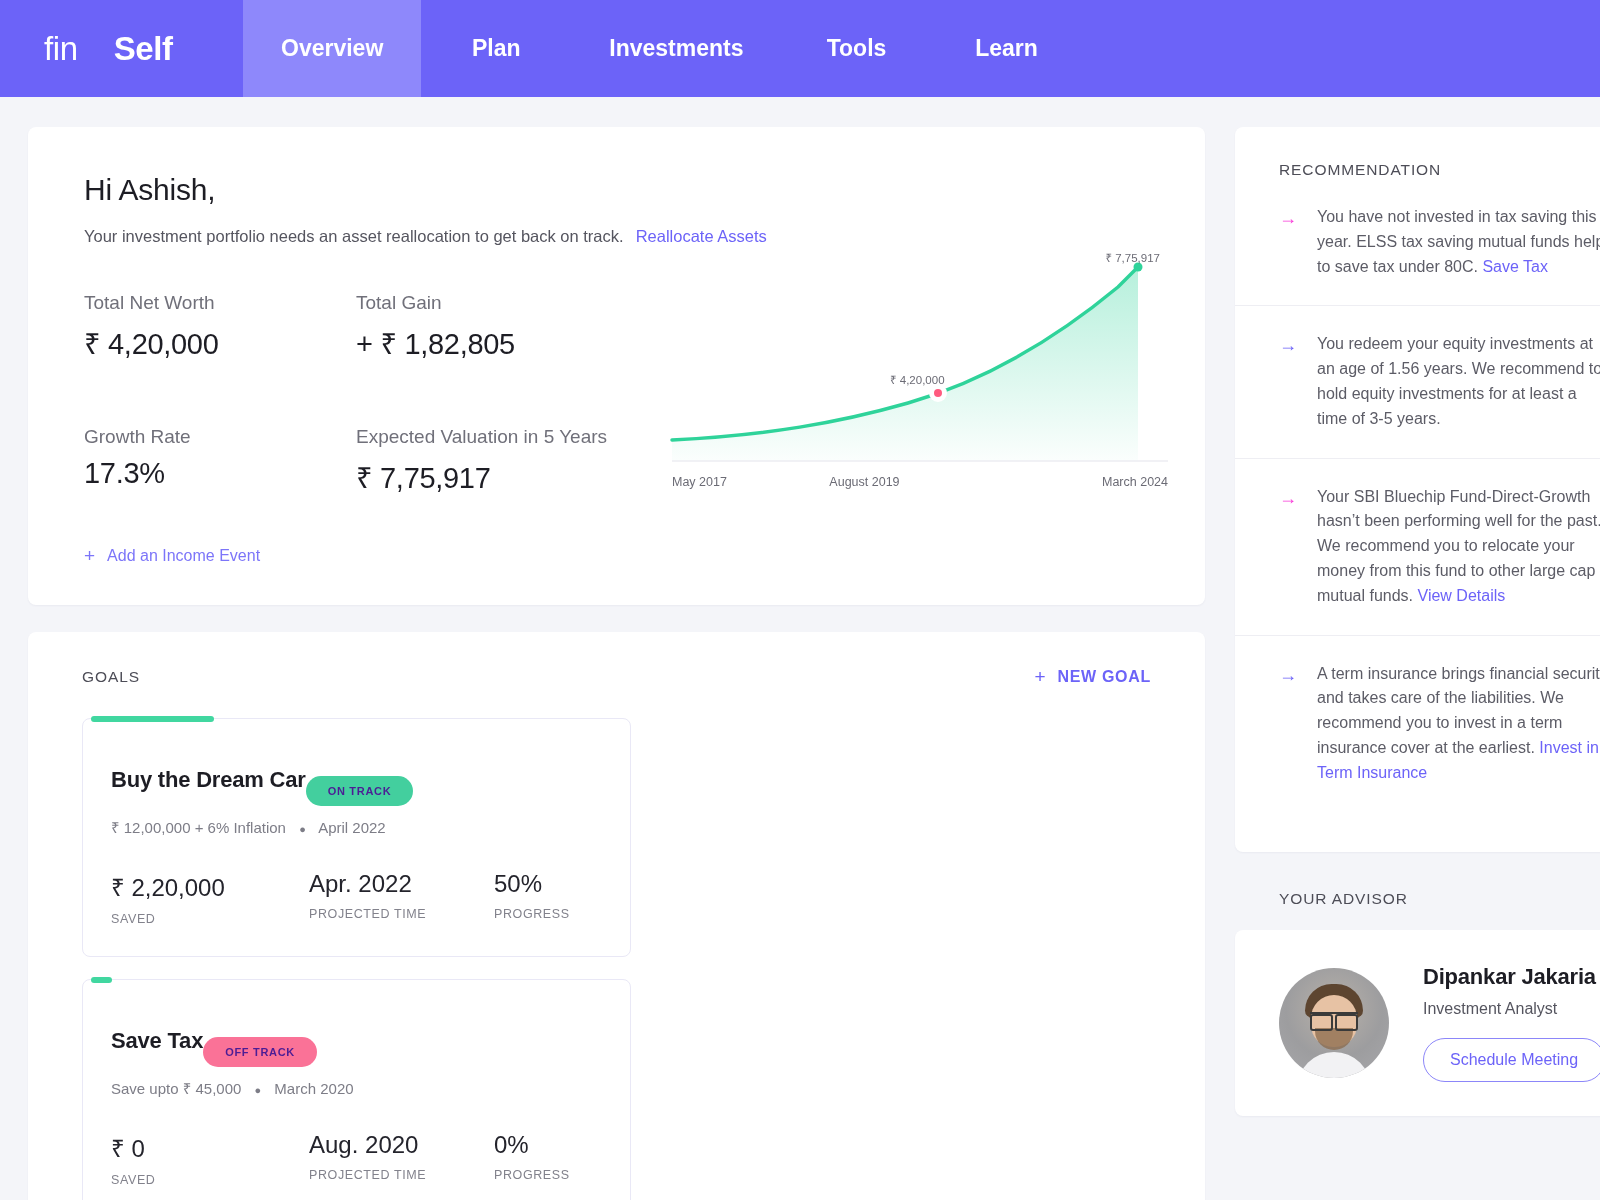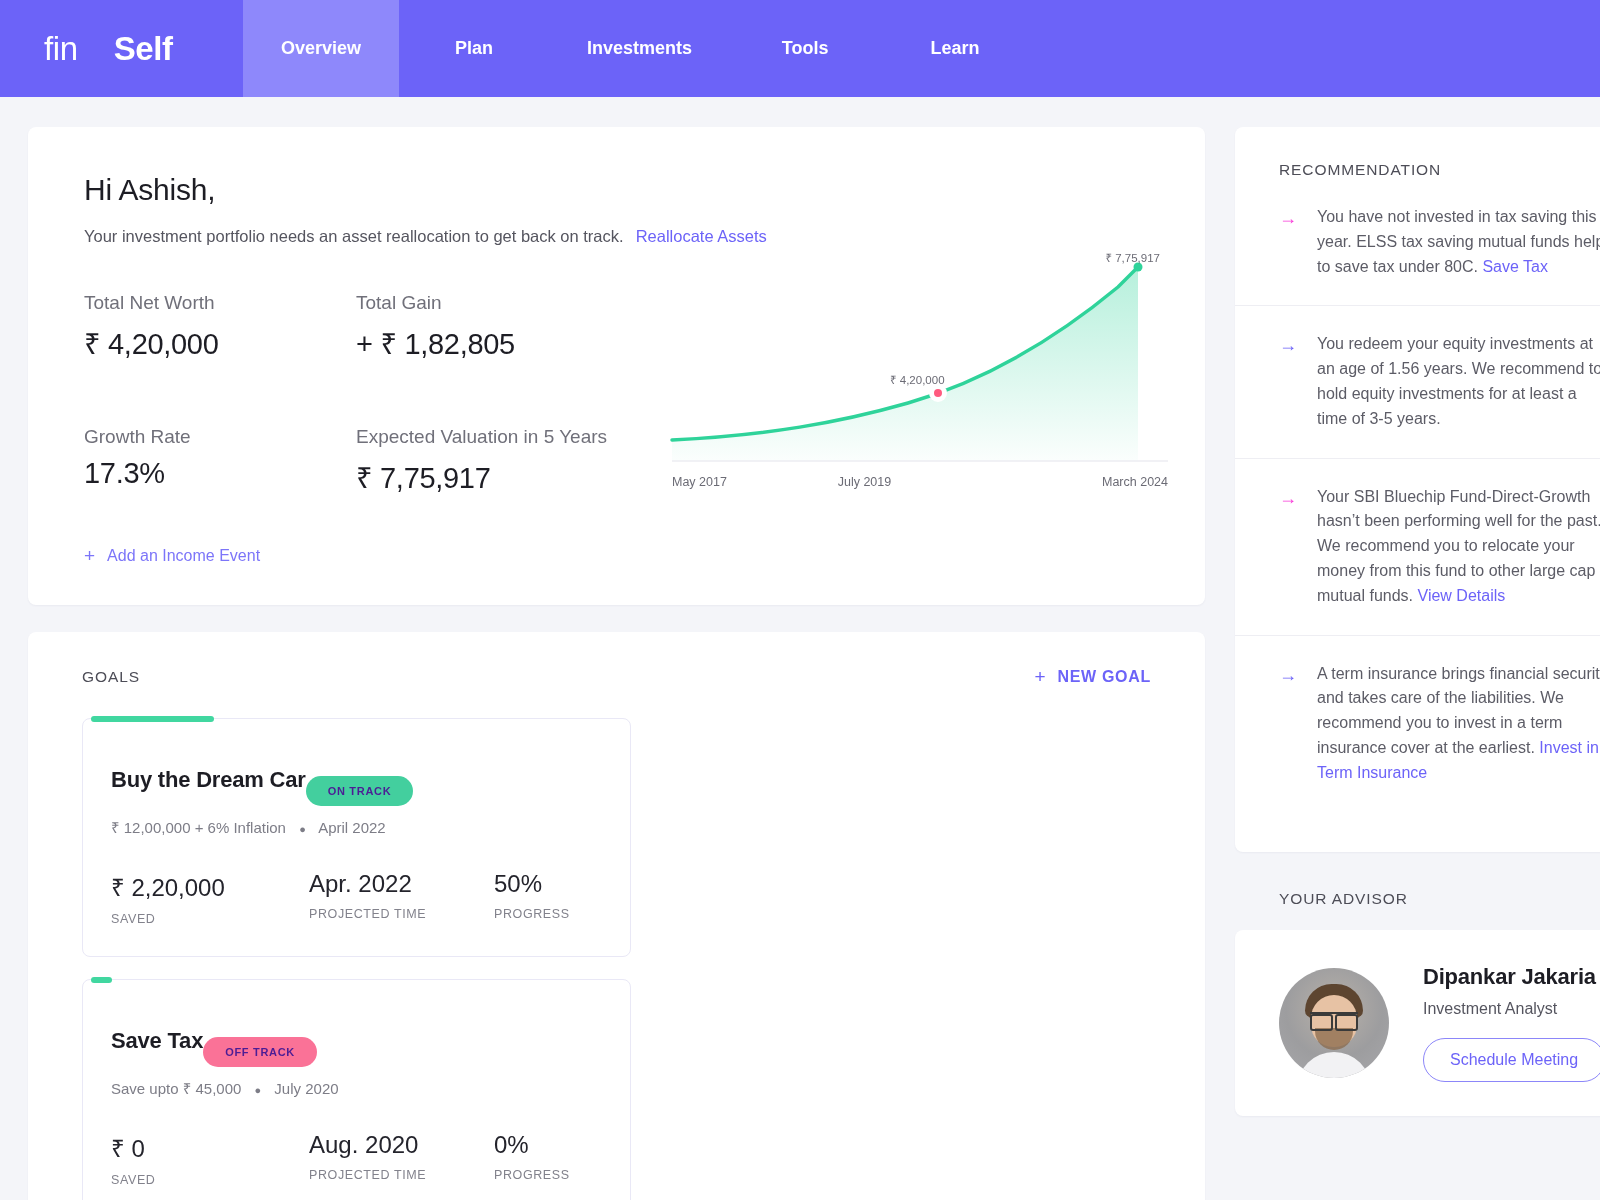--- a/index.html
+++ b/index.html
@@ -25,21 +25,21 @@
     font-size: 33px;
     font-weight: 700;
     letter-spacing: -0.4px;
     gap: 36px;
   }
   .brand .fin { font-weight: 400; }
   .nav-items { display: flex; align-items: stretch; }
   .nav-item {
     display: flex; align-items: center; justify-content: center;
     color: #ffffff;
-    font-size: 18px;
+    font-size: 23px;
     font-weight: 700;
     padding: 0 38px;
     min-width: 150px;
     cursor: pointer;
   }
   .nav-item.active { background: #8e88fb; }
 
   
   .page {
     display: flex;
@@ -311,21 +311,21 @@
           <path d="M24,195 C120,190 190,178 260,158 C330,138 400,100 470,42 L490,22" fill="none" stroke="#2fd39a" stroke-width="3.5" stroke-linecap="round"></path>
           <line x1="24" y1="216" x2="520" y2="216" stroke="#ececf2" stroke-width="1.4"></line>
           <circle cx="490" cy="22" r="4.5" fill="#2fd39a"></circle>
           <circle cx="290" cy="148" r="9" fill="#ffffff"></circle>
           <circle cx="290" cy="148" r="4" fill="#ff5b7f"></circle>
         </svg>
         <div class="chart-label chart-top-label">₹ 7,75,917</div>
         <div class="chart-label chart-mid-label">₹ 4,20,000</div>
         <div class="axis-labels">
           <span>May 2017</span>
-          <span>July 2019</span>
+          <span>August 2019</span>
           <span>March 2024</span>
         </div>
       </div>
     </div>
 
     <div class="card goals">
       <div class="goals-head">
         <div class="section-title">GOALS</div>
         <div class="new-goal">
           <span class="plus">+</span>
@@ -368,21 +368,21 @@
           <div class="goal-progress-track">
             <div class="goal-progress-fill" style="width:4%"></div>
           </div>
           <div class="goal-top">
             <div class="goal-name">Save Tax</div>
             <div class="badge off">OFF TRACK</div>
           </div>
           <div class="goal-sub">
             <span>Save upto ₹ 45,000</span>
             <span class="dot">●</span>
-            <span>July 2020</span>
+            <span>March 2020</span>
           </div>
           <div class="goal-metrics">
             <div class="metric">
               <div class="metric-value">₹ 0</div>
               <div class="metric-label">SAVED</div>
             </div>
             <div class="metric">
               <div class="metric-value">Aug. 2020</div>
               <div class="metric-label">PROJECTED TIME</div>
             </div>

